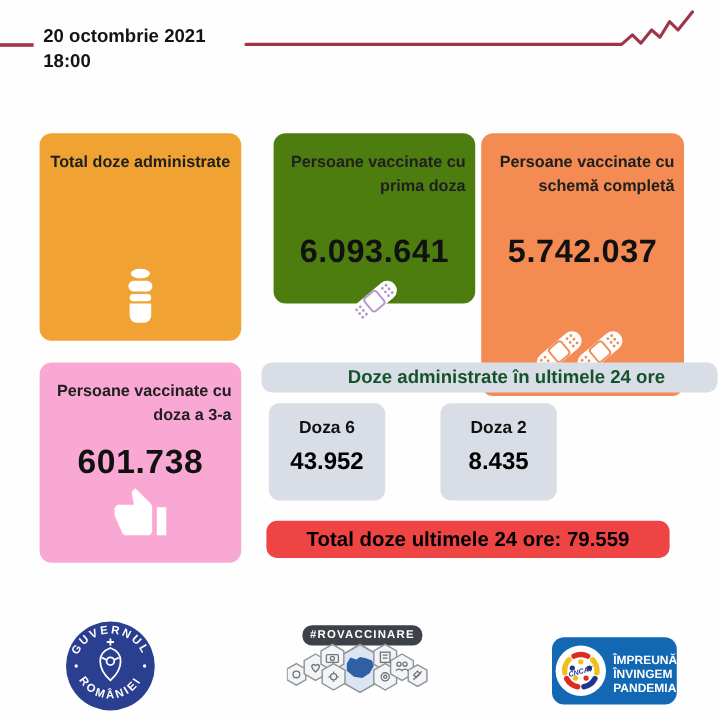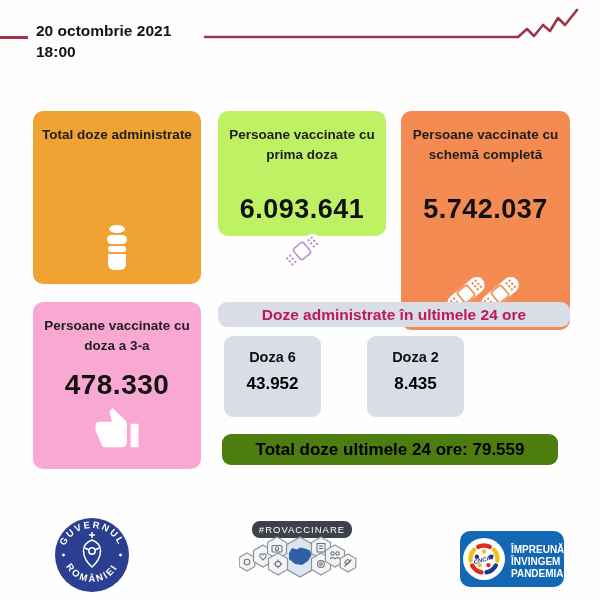--- a/index.html
+++ b/index.html
@@ -11,52 +11,52 @@
   .stage { position:absolute; inset:0; width:600px; height:600px; }
 
   
   .line-left { position:absolute; left:0; top:36px; width:28px; height:3px; background:#9E3548; }
   .date-block { position:absolute; left:36px; top:21px; width:150px; text-align:left;
     font-weight:bold; font-size:15.5px; color:#141414; line-height:1.35; }
   .trend { position:absolute; left:200px; top:0; }
 
   
   .card { position:absolute; border-radius:10px; display:flex; flex-direction:column;
-    align-items:center; text-align:center; }
+    align-items:center; text-align:right; }
   .card-title { font-weight:bold; font-size:13.5px; line-height:1.45; margin-top:14px; padding:0 8px; color:#202020;}
   .card-value { font-weight:bold; font-size:27px; letter-spacing:.5px; color:#111; }
   .card-icon { margin-top:auto; }
   #card-total { left:33px; top:111px; width:168px; height:173px; background:#F0A232; }
-  #card-first { left:218px; top:111px; width:168px; height:125px; background:#bef264; }
+  #card-first { left:228px; top:111px; width:168px; height:142px; background:#4d7c0f; }
   #card-full  { left:401px; top:111px; width:169px; height:219px; background:#F38B52; }
   #card-third { left:33px; top:302px; width:168px; height:167px; background:#f9a8d4; }
   #card-total .card-value, #card-first .card-value, #card-full .card-value { margin-top:30px; }
   #card-third .card-value { margin-top:14px; font-size:28px; }
   #card-total .card-icon { margin-bottom:8px; }
   #card-first .card-icon { margin-bottom:6px; }
   #card-full  .card-icon { margin-bottom:6px; }
   #card-third .card-icon { margin-bottom:12px; }
 
   
   .panel-header { position:absolute; left:218px; top:302px; width:352px; height:25px;
     background:#D8DDE6; border-radius:9px; font-weight:bold; font-size:15.5px;
-    color:#be185d; text-align:center; line-height:25px; }
+    color:#14532d; text-align:center; line-height:25px;padding-left:28px; }
   .dose-box { position:absolute; top:336px; width:97px; height:81px; background:#D8DDE6;
     border-radius:9px; text-align:center; }
   #dose1 { left:224px; } #dose2 { left:343px;margin-left:24px; } #dose3 { left:462px; }
   .dose-label { font-weight:bold; font-size:14.5px; margin-top:13px; color:#111; }
-  .dose-value { font-weight:bold; font-size:17px; margin-top:9px; color:#000; }
+  .dose-value { font-weight:bold; font-size:20px; margin-top:9px; color:#000; }
   .total-bar { position:absolute; left:222px; top:434px; width:336px; height:31px;
-    background:#4d7c0f; border-radius:9px; font-weight:bold; font-size:17px;
+    background:#ef4444; border-radius:9px; font-weight:bold; font-size:17px;
     color:#000; text-align:center; line-height:31px; }
 
   
   .gov-logo { position:absolute; left:54px; top:517px; }
   .rov-banner { position:absolute; left:252px; top:521px; width:100px; height:17px;
-    background:#3C4247; border-radius:8px; color:#fff; font-weight:normal; font-size:9.5px;
+    background:#3C4247; border-radius:8px; color:#fff; font-weight:bold; font-size:9.5px;
     letter-spacing:1px; text-align:center; line-height:17px; }
   .rov-hexes { position:absolute; left:239px; top:534px; }
   .cncav { position:absolute; left:460px; top:531px; width:104px; height:56px;
     background:#1268B3; border-radius:10px; }
 </style>
 </head>
 <body>
 
 <div class="stage">
 
@@ -148,21 +148,21 @@
             <circle cx="69" cy="30" r="1.2"></circle>
               <circle cx="73" cy="30" r="1.2"></circle>
           </g>
         </g>
       </svg>
     </div>
   </div>
 
   <div class="card" id="card-third">
     <div class="card-title">Persoane vaccinate cu doza a 3-a</div>
-    <div class="card-value">478.330</div>
+    <div class="card-value">601.738</div>
     <div class="card-icon">
       <svg width="50" height="47" viewBox="0 0 24 24" style="transform:scaleX(-1)">
         <path fill="#fff" d="M1 21h4V9H1v12zM23 10c0-1.1-.9-2-2-2h-6.31l.95-4.57.03-.32c0-.41-.17-.79-.44-1.06L14.17 1 7.58 7.59C7.22 7.95 7 8.45 7 9v10c0 1.1.9 2 2 2h9c.83 0 1.54-.5 1.84-1.22l3.02-7.05c.09-.23.14-.47.14-.73v-2z"></path>
       </svg>
     </div>
   </div>
 
   <div class="panel-header">Doze administrate în ultimele 24 ore</div>
 
   <div class="dose-box" id="dose1">

